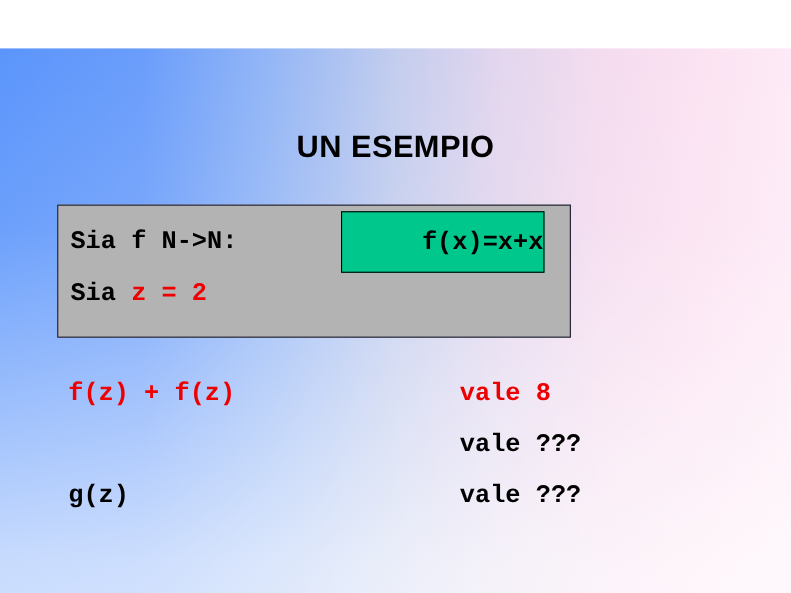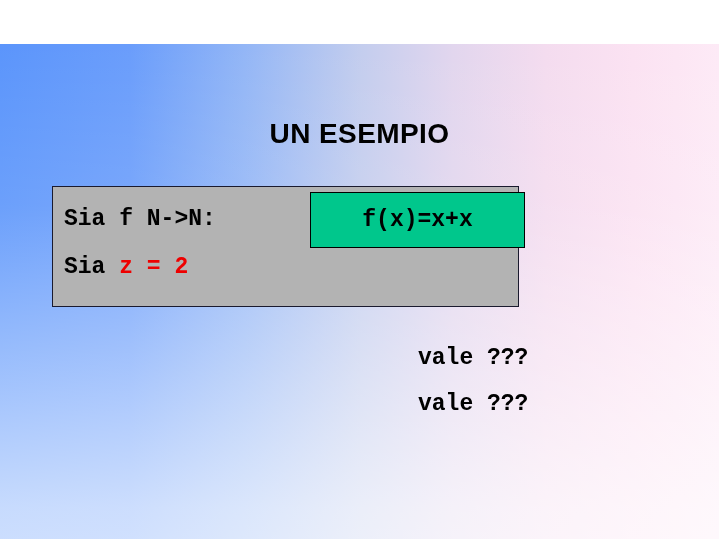--- a/index.html
+++ b/index.html
@@ -88,28 +88,28 @@
     color: #000000;
   }
   .red { color: #ee0000; text-align: center; }
   .black { color: #000000; }
 
   
   #green-box {
     position: absolute;
     left: 310px;
     top: 148px;
-    width: 215px;
+    width: 185px;
     height: 56px;
     background: #00c78c;
     border: 1px solid #000000;
     box-sizing: border-box;
     display: flex;
     align-items: center;
-    justify-content: center;
+    justify-content: flex-end;
   }
   #green-formula {
     font-family: "Liberation Mono", "DejaVu Sans Mono", monospace;
     font-weight: bold;
     font-size: 23px;
     color: #000000;
     white-space: pre;
   }
 
   
@@ -158,24 +158,29 @@
     <div id="gray-line-2" class="mono"><span class="black">Sia </span><span class="red">z = 2</span></div>
 
   </div>
 
   <div id="green-box">
     <span id="green-formula">f(x)=x+x</span>
   </div>
 
   <div id="rows">
 
+    <div class="row">
+      <span class="expr red">f(z) + f(z)</span>
+      <span class="result red">vale 8</span>
+    </div>
 
     <div class="row">
       <span class="result black">vale ???</span>
     </div>
 
     <div class="row">
+      <span class="expr black">g(z)</span>
       <span class="result black">vale ???</span>
     </div>
 
   </div>
 
 </div>
 
 </body></html>

